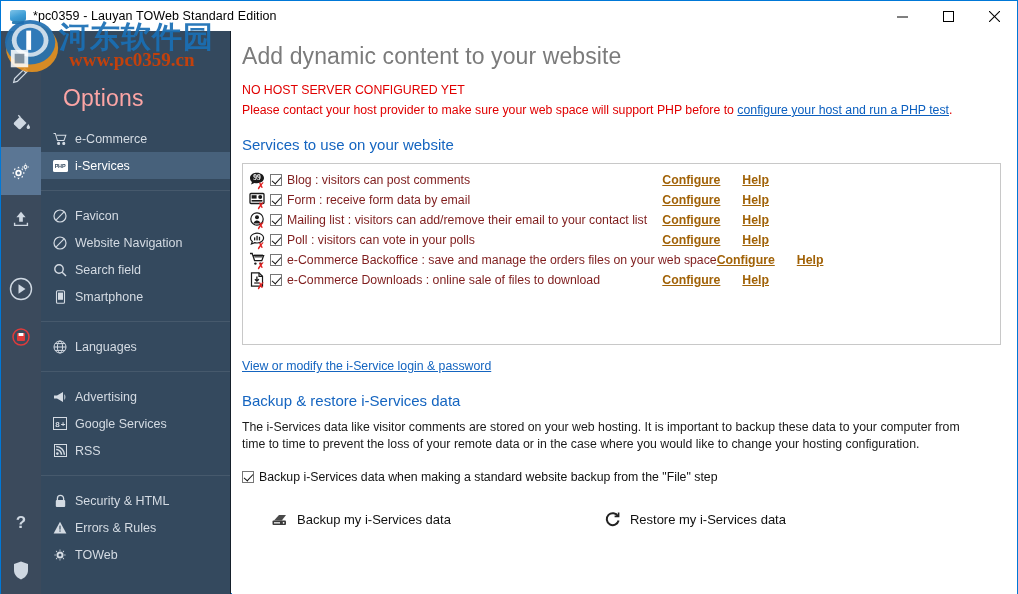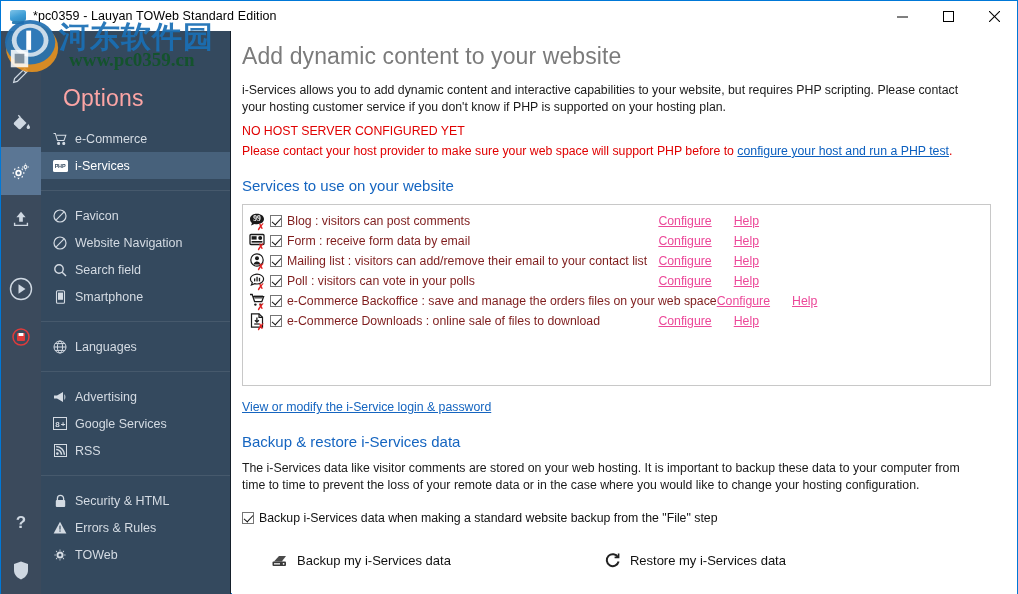--- a/index.html
+++ b/index.html
@@ -103,21 +103,21 @@
     font-size: 5.5px; font-weight: bold; display: flex;
     align-items: center; justify-content: center; border-radius: 1.5px;
     letter-spacing: -.2px;
   }
 
   
   .main {
     position: absolute; left: 231px; top: 30px;
     width: 785px; height: 563px;
     background: #ffffff;
-    padding: 12px 26px 0 10px;
+    padding: 12px 16px 0 10px;
     overflow: hidden;
   }
   .h1 {
     font-size: 23px; color: #7b7b7b; font-weight: 300;
     margin: 0 0 12px 0; letter-spacing: .1px;
   }
   .para {
     font-size: 12.3px; color: #1a1a1a; line-height: 16.5px;
     margin: 0 0 8px 0; max-width: 730px;
   }
@@ -157,21 +157,21 @@
     width: 4px; height: 8px; border: solid #111;
     border-width: 0 1.5px 1.5px 0; transform: rotate(42deg);
   }
   .srv-label {
     font-size: 12.3px; color: #7f1d1d; white-space: nowrap;
   }
   .srv-actions {
     margin-left: auto; display: flex; gap: 22px; padding-right: 225px;
   }
   .lnk {
-    color: #ec4899; font-size: 12.3px; cursor: pointer;
+    color: #a16207; font-size: 12.3px; cursor: pointer; font-weight: bold;
   }
   .lnk-plain { color: #1565c0; font-size: 12.3px; }
   .login-link { margin: 11px 0 0 0; }
   .chk-row {
     display: flex; align-items: center; margin-top: 18px; text-align: center;
   }
   .chk-row .cbx { margin-right: 5px; }
   .chk-label { font-size: 12.3px; color: #111; }
   .btn-row {
     display: flex; margin-top: 26px; padding-left: 28px;
@@ -194,21 +194,21 @@
   .wm-cn {
     position: absolute; left: 58px; top: 2px;
     font-family: "DejaVu Sans", sans-serif;
     font-size: 30px; font-weight: bold; color: #1a6fb5;
     letter-spacing: 1px; white-space: nowrap;
     opacity: .93;
   }
   .wm-url {
     position: absolute; left: 68px; top: 34px;
     font-family: "Liberation Serif", serif;
-    font-size: 19px; font-weight: bold; color: #14532d;
+    font-size: 19px; font-weight: bold; color: #c2410c;
     white-space: nowrap;
   }
 </style>
 </head>
 <body>
 
 <div id="app">
 
   <div class="titlebar">
     <div class="tb-icon">
@@ -434,21 +434,20 @@
           <circle cx="12" cy="12" r="6"></circle>
           <circle cx="12" cy="12" r="2.6" fill="#34495e"></circle>
         </svg>
       </span>
       <span>TOWeb</span>
     </div>
   </div>
 
   <div class="main">
     <div class="h1">Add dynamic content to your website</div>
-    <div class="para">i-Services allows you to add dynamic content and interactive capabilities to your website, but requires PHP scripting. Please contact your hosting customer service if you don't know if PHP is supported on your hosting plan.</div>
     <div class="warn">NO HOST SERVER CONFIGURED YET</div>
     <div class="warn">
       <span>Please contact your host provider to make sure your web space will support PHP before to </span><a href="#">configure your host and run a PHP test</a><span>.</span>
     </div>
 
     <div class="h2">Services to use on your website</div>
 
     <div class="listbox">
 
       <div class="srow">

